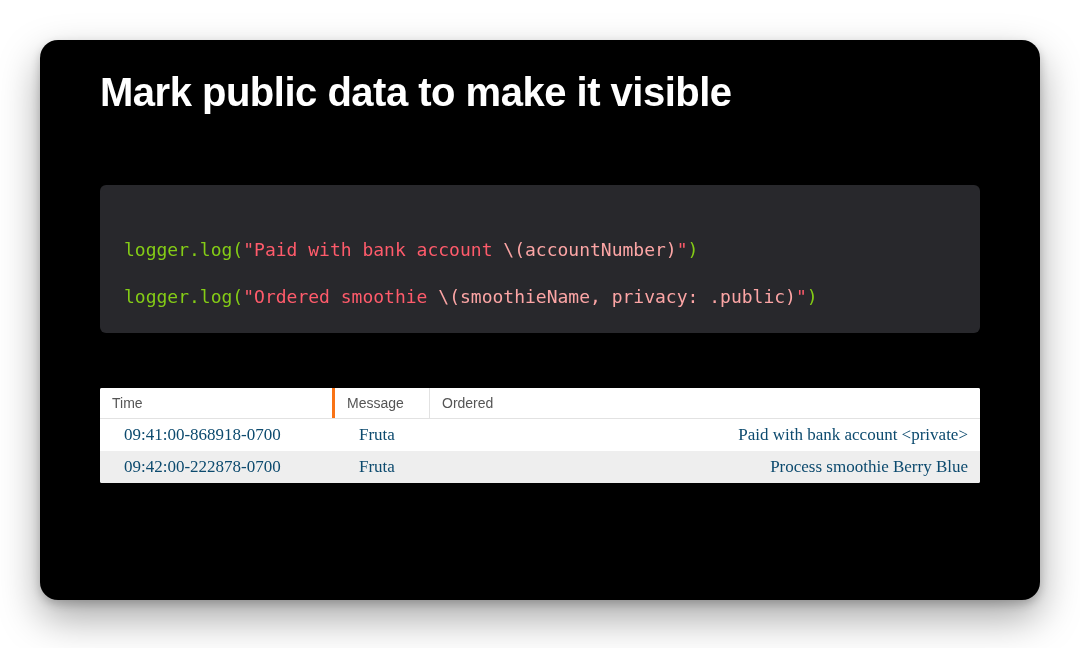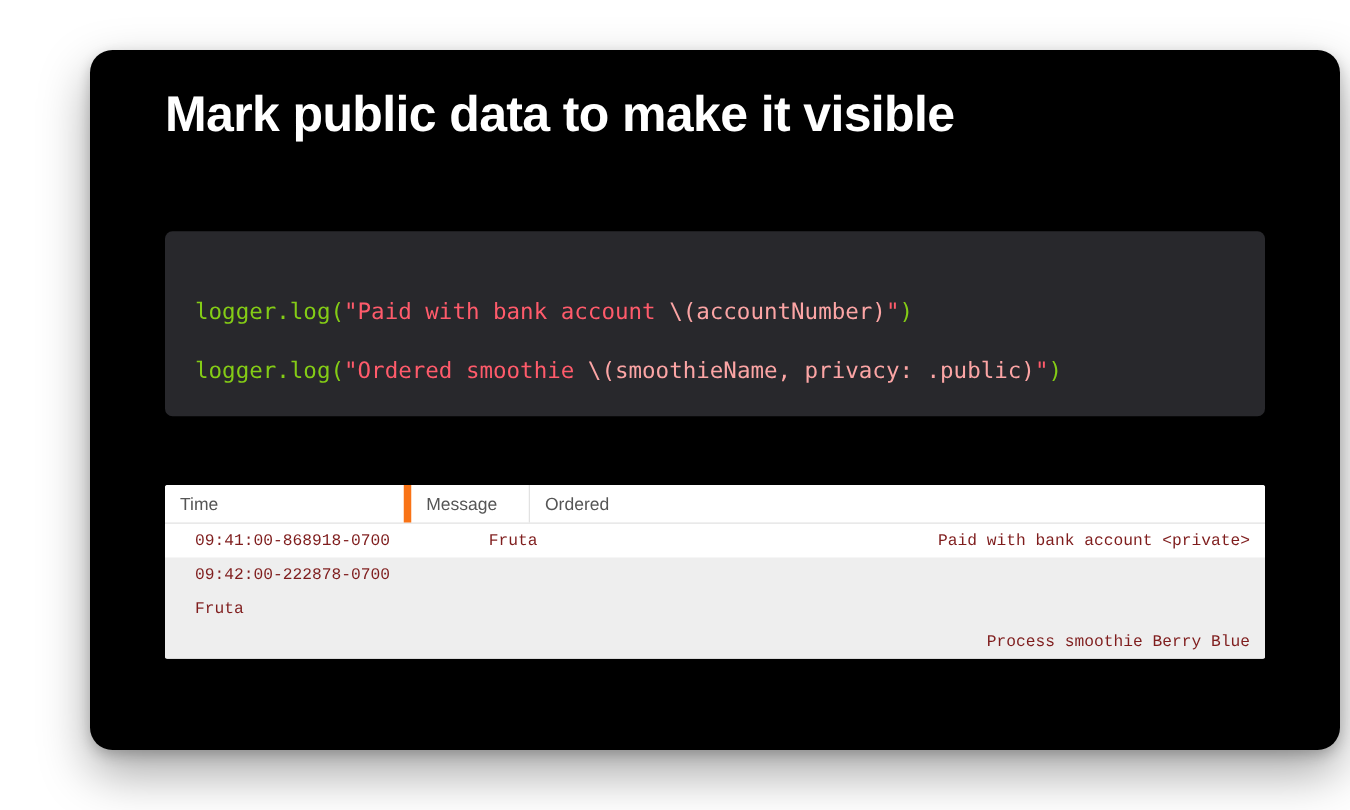--- a/index.html
+++ b/index.html
@@ -19,21 +19,20 @@
     width: 1000px;
     height: 560px;
     background: #000;
     border-radius: 18px;
     box-shadow: 0 18px 40px rgba(0,0,0,0.35), 0 4px 10px rgba(0,0,0,0.2);
     color: #fff;
     box-sizing: border-box;
     padding: 30px 60px 40px 60px;
     position: relative;
     overflow: hidden;
-    margin-left: 32px;
   }
   .title {
     font-size: 40px;
     font-weight: 800;
     letter-spacing: -0.5px;
     margin: 0 0 70px 0;
     color: #fff;
   }
 
   
@@ -67,31 +66,31 @@
     display: flex;
     font-size: 14px;
     color: #555;
     background: #fff;
     border-bottom: 1px solid #e2e2e2;
   }
   .log-header > div {
     padding: 7px 12px;
     box-sizing: border-box;
   }
-  .col-time    { width: 197px; border-right: 6px solid #f97316; }
+  .col-time    { width: 235px; border-right: 3px solid #f97316; }
   .col-process { width: 95px;  border-right: 1px solid #e2e2e2; }
   .col-message { flex: 1; }
 
   .log-row {
     display: flex;
-    font-family: Liberation Mono, monospace;
-    font-size: 13px;
-    color: #7f1d1d;
+    font-family: Liberation Serif, serif;
+    font-size: 17px;
+    color: #0c4a6e;
   }
-  .log-row.alt { background: #eeeeee; flex-direction: column; }
+  .log-row.alt { background: #eeeeee; }
   .log-row > div {
     padding: 6px 12px 6px 24px;
     box-sizing: border-box;
     white-space: pre;
   }
   .log-row .col-time    { width: 235px; border: none; }
   .log-row .col-process { width: 95px;  border: none; }
   .log-row .col-message { flex: 1; text-align: right; }
 </style>
 </head>

